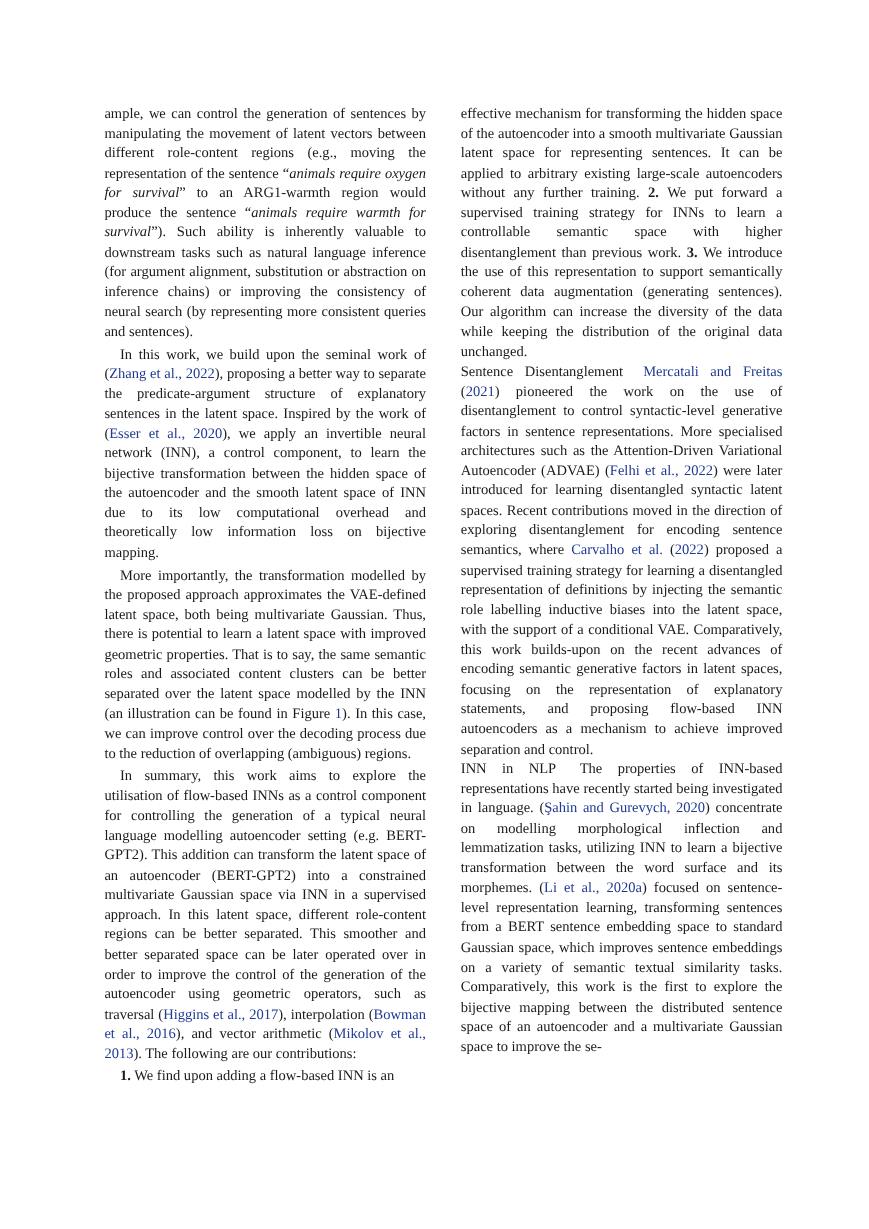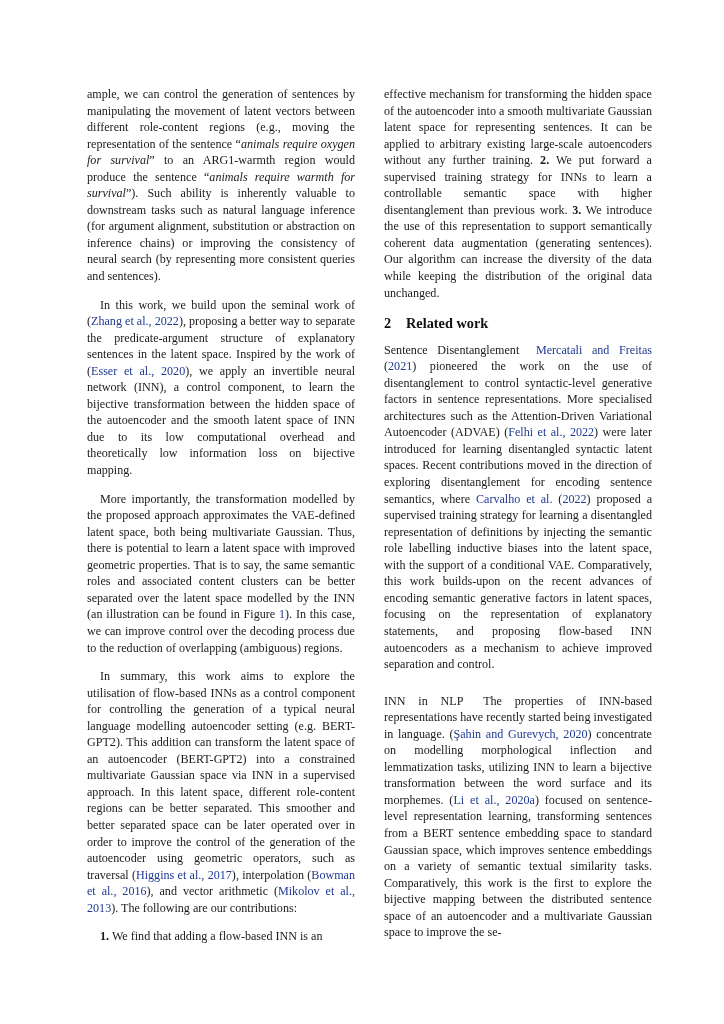--- a/index.html
+++ b/index.html
@@ -6,22 +6,22 @@
   body { width: 724px; height: 1024px; position: relative; overflow: hidden; }
   .page { position: absolute; left: 0; top: 0; width: 724px; height: 1024px; background: #fff; }
   .col {
     position: absolute; top: 86px; width: 268px;
     font-family: "Liberation Serif", serif; font-size: 12.1px; line-height: 16.55px;
     color: #1a1a1a; text-align: justify; hyphens: manual;
   }
   .col-left { left: 87px; }
   .col-right { left: 384px; }
   p { margin: 0; }
-  p.indent { text-indent: 13px; margin-top: 12px; }
-  p.para { margin-top: 20px; }
+  p.indent { text-indent: 13px; margin-top: 2px; }
+  p.para { margin-top: 0; }
   .cite { color: #1f3a93; }
   .b { font-weight: bold; }
   .i { font-style: italic; }
   h2 {
     font-family: "Liberation Serif", serif; font-size: 14.3px; font-weight: bold;
     margin: 14px 0 10px 0; color: #111;
   }
   h2 .num { display: inline-block; width: 22px; }
   .runin { font-weight: normal; margin-right: 7px; }
 </style>
@@ -32,26 +32,25 @@
 
   <div class="col col-left">
     <p><span>ample, we can control the generation of sentences by manipulating the movement of latent vectors between different role-content regions (e.g., moving the representation of the sentence “</span><span class="i">animals require oxygen for survival</span><span>” to an ARG1-warmth region would produce the sentence “</span><span class="i">animals require warmth for survival</span><span>”). Such ability is inherently valuable to downstream tasks such as natural language inference (for argument alignment, substitution or abstraction on inference chains) or improving the consistency of neural search (by representing more consistent queries and sentences).</span></p>
 
     <p class="indent"><span>In this work, we build upon the seminal work of (</span><a class="cite">Zhang et al., 2022</a><span>), proposing a better way to separate the predicate-argument structure of explanatory sentences in the latent space. Inspired by the work of (</span><a class="cite">Esser et al., 2020</a><span>), we apply an invertible neural network (INN), a control component, to learn the bijective transformation between the hidden space of the autoencoder and the smooth latent space of INN due to its low computational overhead and theoretically low information loss on bijective mapping.</span></p>
 
     <p class="indent"><span>More importantly, the transformation modelled by the proposed approach approximates the VAE-defined latent space, both being multivariate Gaussian. Thus, there is potential to learn a latent space with improved geometric properties. That is to say, the same semantic roles and associated content clusters can be better separated over the latent space modelled by the INN (an illustration can be found in Figure </span><a class="cite">1</a><span>). In this case, we can improve control over the decoding process due to the reduction of overlapping (ambiguous) regions.</span></p>
 
     <p class="indent"><span>In summary, this work aims to explore the utilisation of flow-based INNs as a control component for controlling the generation of a typical neural language modelling autoencoder setting (e.g. BERT-GPT2). This addition can transform the latent space of an autoencoder (BERT-GPT2) into a constrained multivariate Gaussian space via INN in a supervised approach. In this latent space, different role-content regions can be better separated. This smoother and better separated space can be later operated over in order to improve the control of the generation of the autoencoder using geometric operators, such as traversal (</span><a class="cite">Higgins et al., 2017</a><span>), interpolation (</span><a class="cite">Bowman et al., 2016</a><span>), and vector arithmetic (</span><a class="cite">Mikolov et al., 2013</a><span>). The following are our contributions:</span></p>
 
-    <p class="indent"><span class="b">1.</span><span> We find that adding a flow-based INN is an</span></p>
+    <p class="indent"><span class="b">1.</span><span> We find upon adding a flow-based INN is an</span></p>
   </div>
 
   <div class="col col-right">
     <p><span>effective mechanism for transforming the hidden space of the autoencoder into a smooth multivariate Gaussian latent space for representing sentences. It can be applied to arbitrary existing large-scale autoencoders without any further training. </span><span class="b">2.</span><span> We put forward a supervised training strategy for INNs to learn a controllable semantic space with higher disentanglement than previous work. </span><span class="b">3.</span><span> We introduce the use of this representation to support semantically coherent data augmentation (generating sentences). Our algorithm can increase the diversity of the data while keeping the distribution of the original data unchanged.</span></p>
 
-    <h2><span class="num">2</span><span>Related work</span></h2>
 
     <p><span class="runin">Sentence Disentanglement</span> <a class="cite">Mercatali and Freitas</a><span> (</span><a class="cite">2021</a><span>) pioneered the work on the use of disentanglement to control syntactic-level generative factors in sentence representations. More specialised architectures such as the Attention-Driven Variational Autoencoder (ADVAE) (</span><a class="cite">Felhi et al., 2022</a><span>) were later introduced for learning disentangled syntactic latent spaces. Recent contributions moved in the direction of exploring disentanglement for encoding sentence semantics, where </span><a class="cite">Carvalho et al.</a><span> (</span><a class="cite">2022</a><span>) proposed a supervised training strategy for learning a disentangled representation of definitions by injecting the semantic role labelling inductive biases into the latent space, with the support of a conditional VAE. Comparatively, this work builds-upon on the recent advances of encoding semantic generative factors in latent spaces, focusing on the representation of explanatory statements, and proposing flow-based INN autoencoders as a mechanism to achieve improved separation and control.</span></p>
 
     <p class="para"><span class="runin">INN in NLP</span> <span>The properties of INN-based representations have recently started being investigated in language. (</span><a class="cite">Şahin and Gurevych, 2020</a><span>) concentrate on modelling morphological inflection and lemmatization tasks, utilizing INN to learn a bijective transformation between the word surface and its morphemes. (</span><a class="cite">Li et al., 2020a</a><span>) focused on sentence-level representation learning, transforming sentences from a BERT sentence embedding space to standard Gaussian space, which improves sentence embeddings on a variety of semantic textual similarity tasks. Comparatively, this work is the first to explore the bijective mapping between the distributed sentence space of an autoencoder and a multivariate Gaussian space to improve the se-</span></p>
   </div>
 
 </div>
 
 </body></html>

